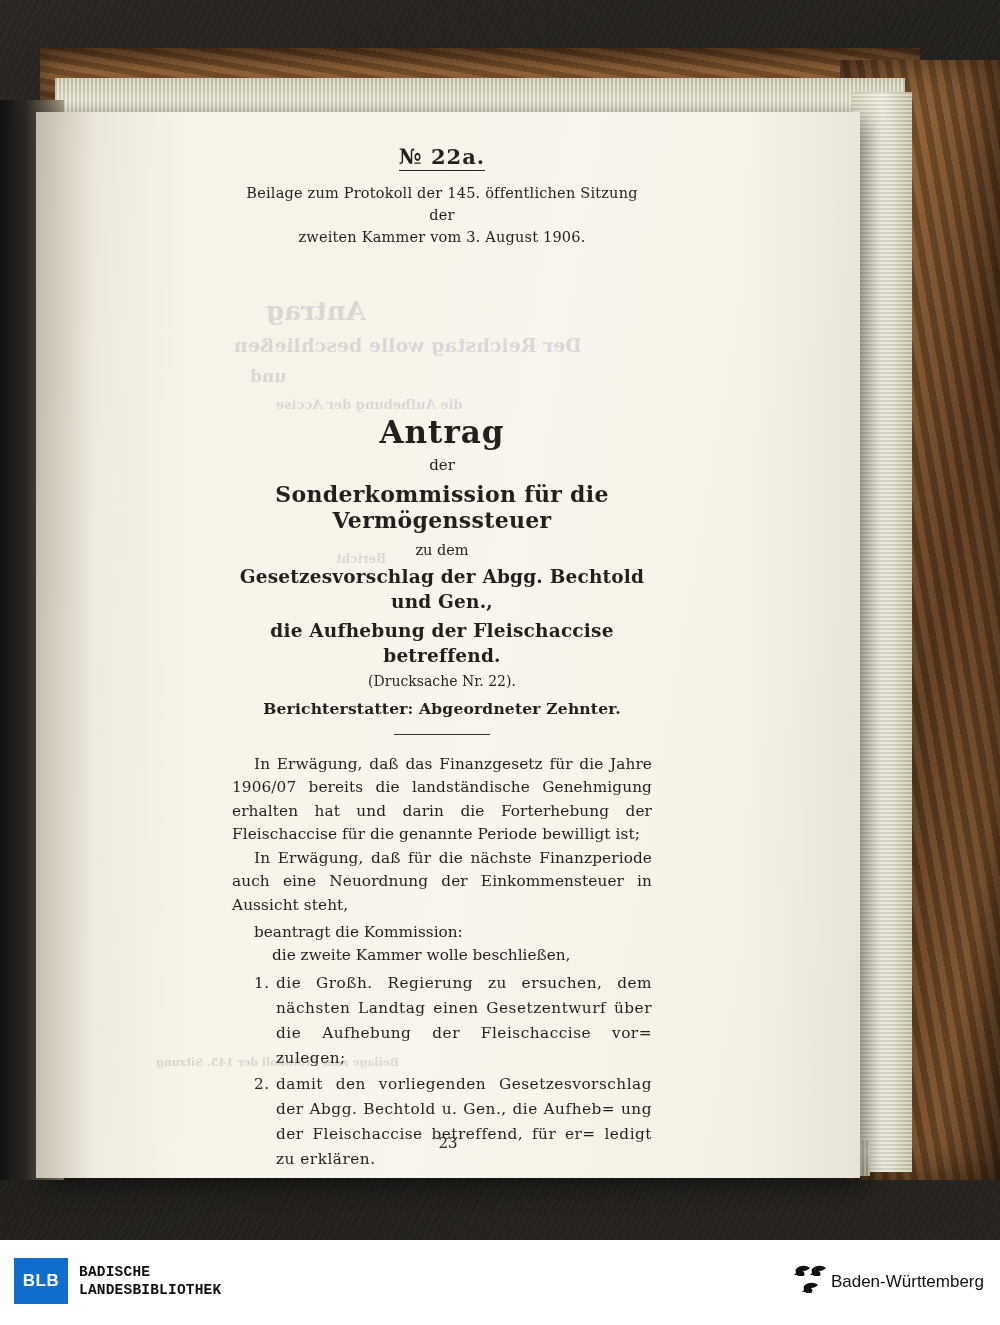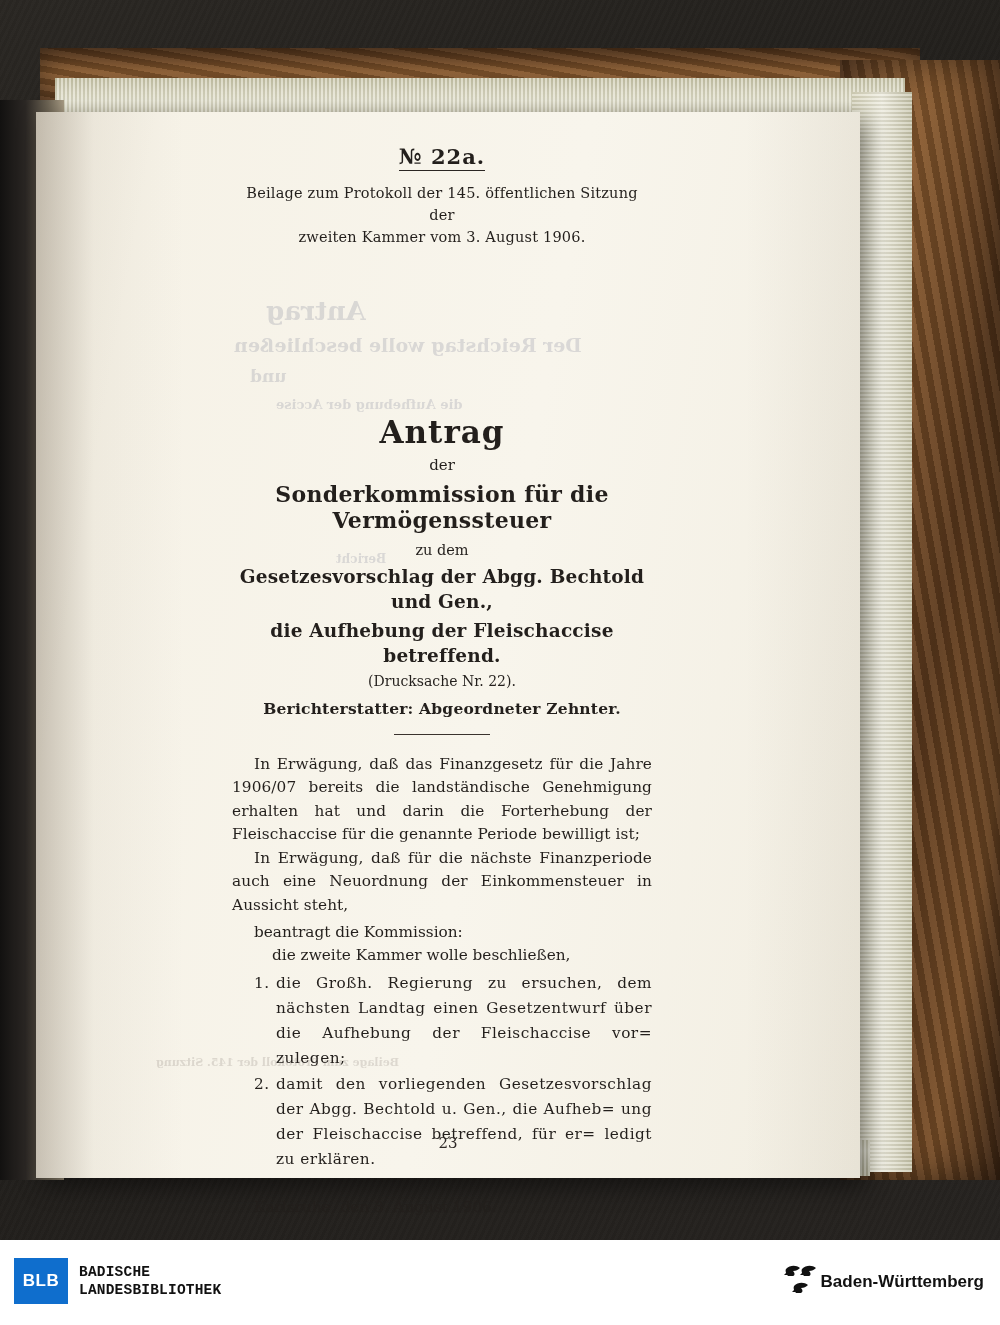--- a/index.html
+++ b/index.html
@@ -294,21 +294,20 @@
     line-height: 1.25;
     color: #111;
     letter-spacing: 0.2px;
   }
   .bw {
     position: absolute;
     right: 16px; top: 22px;
     display: flex;
     align-items: center;
     gap: 1px;
-    font-weight: bold;
   }
   .bw-crest {
     width: 38px; height: 40px;
     display: block;
   }
   .bw-text {
     font-family: "Liberation Sans", sans-serif;
     font-size: 17px;
     color: #111;
   }

